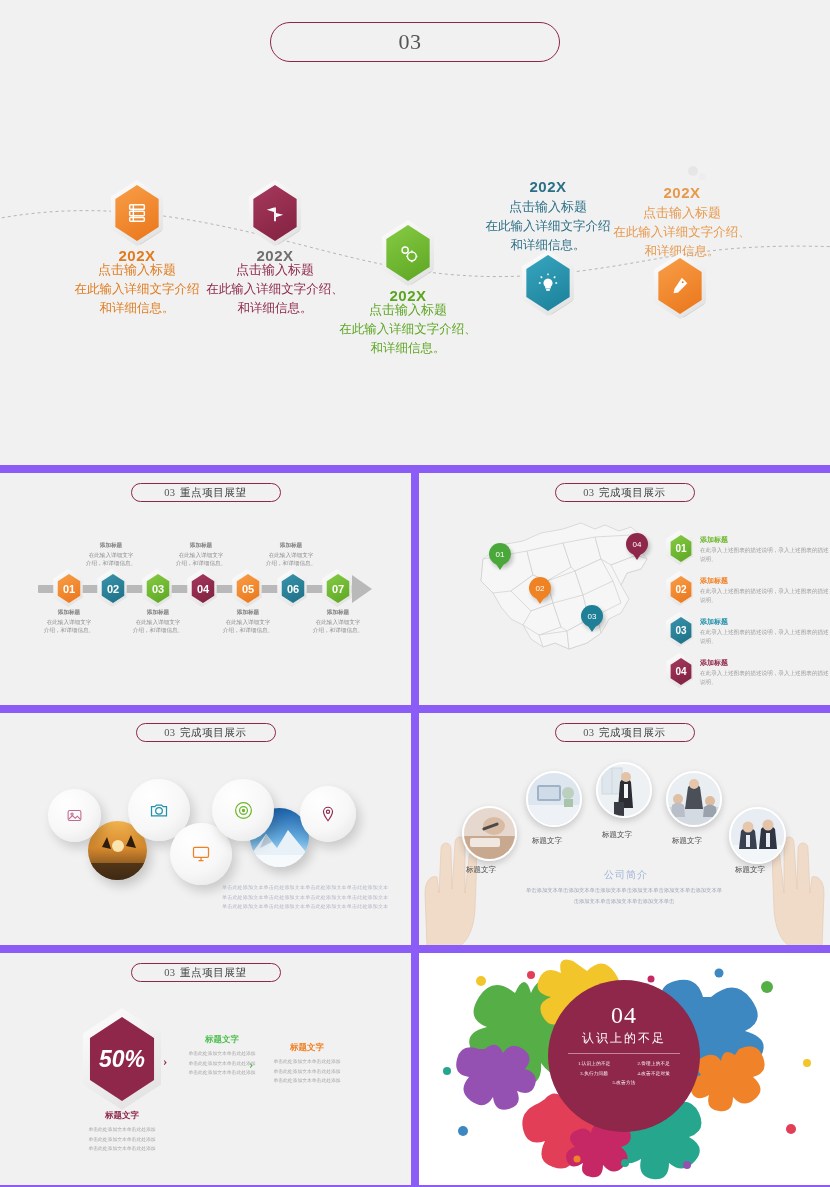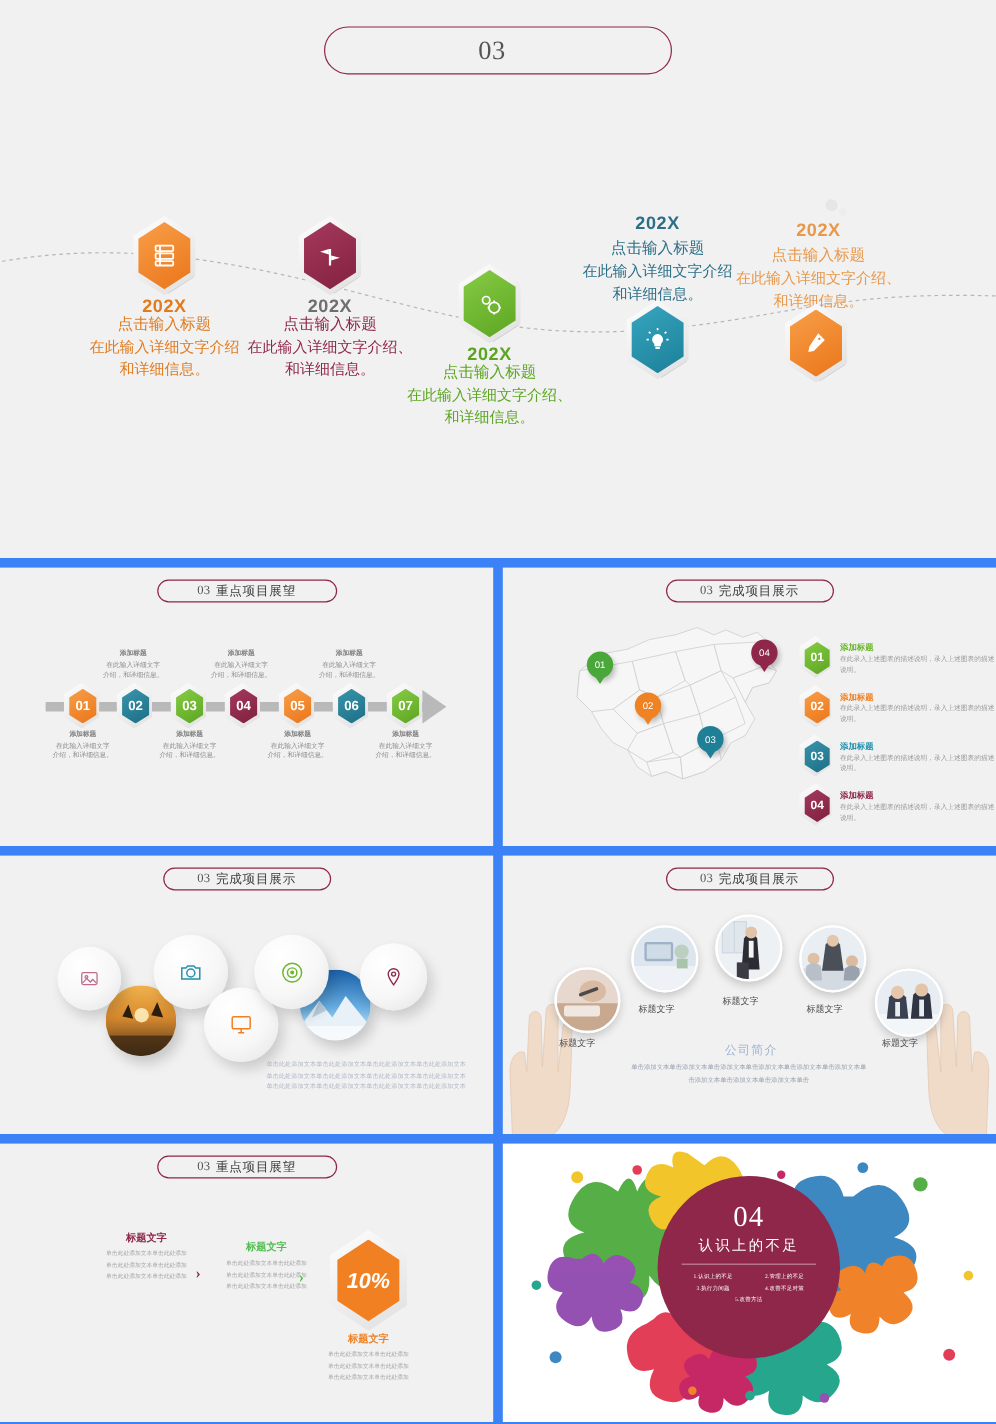--- a/index.html
+++ b/index.html
@@ -1,17 +1,17 @@
 <!DOCTYPE html>
 <html><head>
 <meta charset="utf-8">
 <style>
   html,body{margin:0;padding:0;background:#ffffff;}
   body{width:830px;height:1187px;font-family:"Liberation Serif",serif;overflow:hidden;}
-  .page{position:relative;width:830px;height:1187px;background:#3b82f6;}
+  .page{position:relative;width:830px;height:1187px;background:#8b5cf6;}
 
   
   .panel{position:absolute;background:#f1f1f1;overflow:hidden;}
 
   
   .pill{
     position:absolute;left:50%;transform:translateX(-50%);
     border:1px solid #8e2749;border-radius:999px;
     color:#3a3a3a;text-align:center;white-space:nowrap;
     display:flex;align-items:center;justify-content:center;
@@ -621,43 +621,43 @@
   <div class="co-body" style="left:105px;top:172px;">单击添加文本单击添加文本单击添加文本单击添加文本单击添加文本单击添加文本单击添加文本单击添加文本单击添加文本单击</div>
 </div>
 
 <div class="panel" id="p6">
   <div class="pill">
     <span class="num">03</span>
     <span class="tt">重点项目展望</span>
   </div>
 
   <div class="pct" style="left:68px;top:64px;width:108px;">
+    <div class="hex-wrap" style="width:74px;height:84px;">
+      <div class="hex-shadow" style="width:74px;height:84px;"></div>
+      <div class="hex-ring" style="width:90px;height:102px;left:-8px;top:-9px;"></div>
+      <div class="hex" style="width:74px;height:84px;background:#8e2749;">
+        <span>50%</span>
+          </div>
+    </div>
     <div class="pct-t" style="color:#8e2749;">标题文字</div>
     <div class="pct-d" style="white-space:pre-line;">单击此处添加文本单击此处添加
 单击此处添加文本单击此处添加
 单击此处添加文本单击此处添加</div>
   </div>
   <div class="chev" style="left:163px;top:100px;color:#8e2749;">›</div>
 
   <div class="pct" style="left:168px;top:72px;width:108px;">
     <div class="pct-t" style="color:#4fbe4f;">标题文字</div>
     <div class="pct-d" style="white-space:pre-line;">单击此处添加文本单击此处添加
 单击此处添加文本单击此处添加
 单击此处添加文本单击此处添加</div>
   </div>
   <div class="chev" style="left:249px;top:103px;color:#4fbe4f;">›</div>
 
   <div class="pct" style="left:253px;top:80px;width:108px;">
-    <div class="hex-wrap" style="width:60px;height:68px;">
-      <div class="hex-shadow" style="width:60px;height:68px;"></div>
-      <div class="hex-ring" style="width:74px;height:84px;left:-7px;top:-8px;"></div>
-      <div class="hex" style="width:60px;height:68px;background:#f08022;font-size:18px;font-family:'Liberation Sans',sans-serif;font-style:italic;">
-        <span>10%</span>
-          </div>
-    </div>
     <div class="pct-t" style="color:#f08022;">标题文字</div>
     <div class="pct-d" style="white-space:pre-line;">单击此处添加文本单击此处添加
 单击此处添加文本单击此处添加
 单击此处添加文本单击此处添加</div>
   </div>
 </div>
 
 <div class="panel" id="p7">
   <svg width="411" height="232" viewBox="0 0 411 232" style="position:absolute;left:0;top:0;">
     <g opacity=".93">

